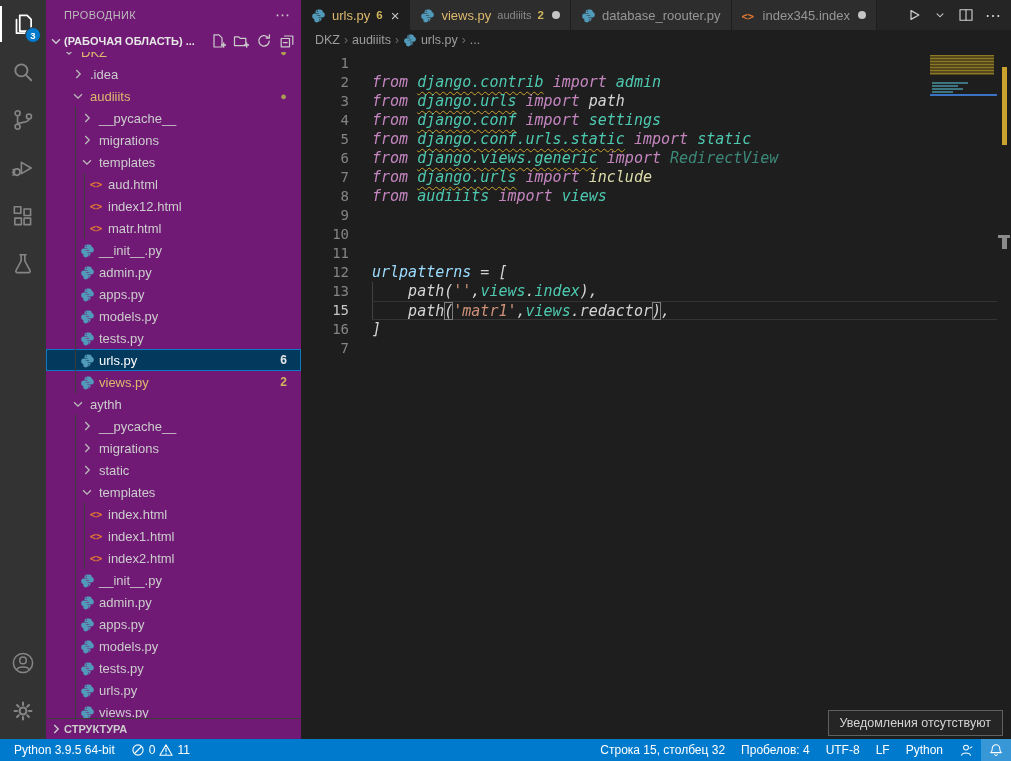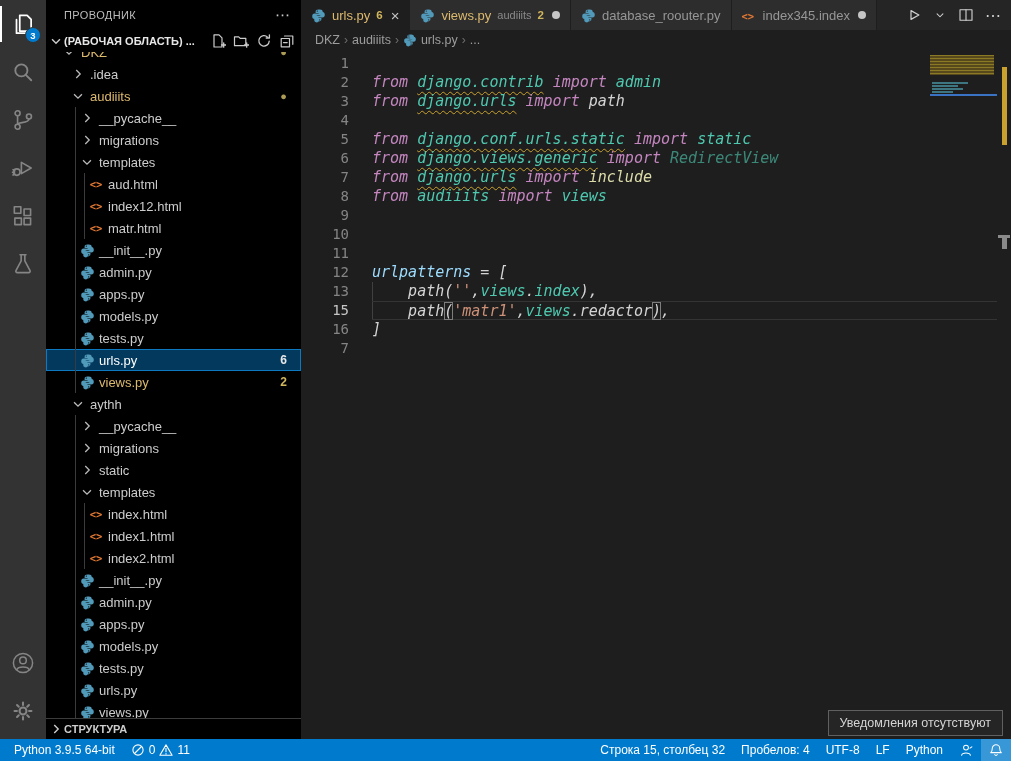--- a/index.html
+++ b/index.html
@@ -14,21 +14,21 @@
               position:relative; color:#858585; cursor:pointer; }
   .act-item.active { color:#ffffff; }
   .act-item.active::before { content:""; position:absolute; left:0; top:6px; bottom:6px; width:2px; background:#ffffff; }
   .act-item svg { width:26px; height:26px; }
   .act-badge { position:absolute; right:5px; bottom:5px; min-width:16px; height:16px; border-radius:9px;
                background:var(--accent); color:#fff; font-size:9.5px; display:flex; align-items:center;
                justify-content:center; border:1.5px solid #333333; font-weight:bold; }
   .act-bottom { margin-top:auto; padding-bottom:4px; display:flex; flex-direction:column; align-items:center; }
 
   
-  .sidebar { width:255px; background:#000000; color:#cccccc; display:flex; flex-direction:column; font-size:13px; }
+  .sidebar { width:255px; background:#701a75; color:#cccccc; display:flex; flex-direction:column; font-size:13px; }
   .side-title { height:30px; display:flex; align-items:center; padding:0 10px 0 18px;
                 font-size:11px; letter-spacing:.4px; color:#bbbbbb; flex:0 0 auto; }
   .side-title .more { margin-left:auto; font-size:15px; color:#cccccc; cursor:pointer; letter-spacing:1px; }
   .ws-header { height:22px; display:flex; align-items:center; padding:0 6px 0 2px; font-weight:bold;
                font-size:11px; color:#e7e7e7; flex:0 0 auto; }
   .ws-header .chev { width:16px; height:16px; display:flex; align-items:center; justify-content:center; }
   .ws-header .lbl { white-space:nowrap; overflow:hidden; }
   .ws-actions { margin-left:auto; display:flex; gap:7px; }
   .ws-actions .ic { width:16px; height:16px; color:#cccccc; cursor:pointer; }
   .tree { flex:1; overflow:hidden; position:relative; }
@@ -646,20 +646,21 @@
           <div class="line">
             <div class="num">2</div>
             <div class="content"><span class="tok tok-k">from </span><span class="tok tok-m u">django.contrib</span><span class="tok tok-p"> </span><span class="tok tok-k">import</span><span class="tok tok-p"> </span><span class="tok tok-m">admin</span></div>
           </div>
           <div class="line">
             <div class="num">3</div>
             <div class="content"><span class="tok tok-k">from </span><span class="tok tok-m u">django.urls</span><span class="tok tok-p"> </span><span class="tok tok-k">import</span><span class="tok tok-p"> </span><span class="tok tok-p">path</span></div>
           </div>
           <div class="line">
             <div class="num">4</div>
+            <div class="content"><span class="tok tok-k">from </span><span class="tok tok-m u">django.conf</span><span class="tok tok-p"> </span><span class="tok tok-k">import</span><span class="tok tok-p"> </span><span class="tok tok-m">settings</span></div>
           </div>
           <div class="line">
             <div class="num">5</div>
             <div class="content"><span class="tok tok-k">from </span><span class="tok tok-m u">django.conf.urls.static</span><span class="tok tok-p"> </span><span class="tok tok-k">import</span><span class="tok tok-p"> </span><span class="tok tok-m">static</span></div>
           </div>
           <div class="line">
             <div class="num">6</div>
             <div class="content"><span class="tok tok-k">from </span><span class="tok tok-m u">django.views.generic</span><span class="tok tok-p"> </span><span class="tok tok-k">import</span><span class="tok tok-p"> </span><span class="tok tok-m dim">RedirectView</span></div>
           </div>
           <div class="line">

